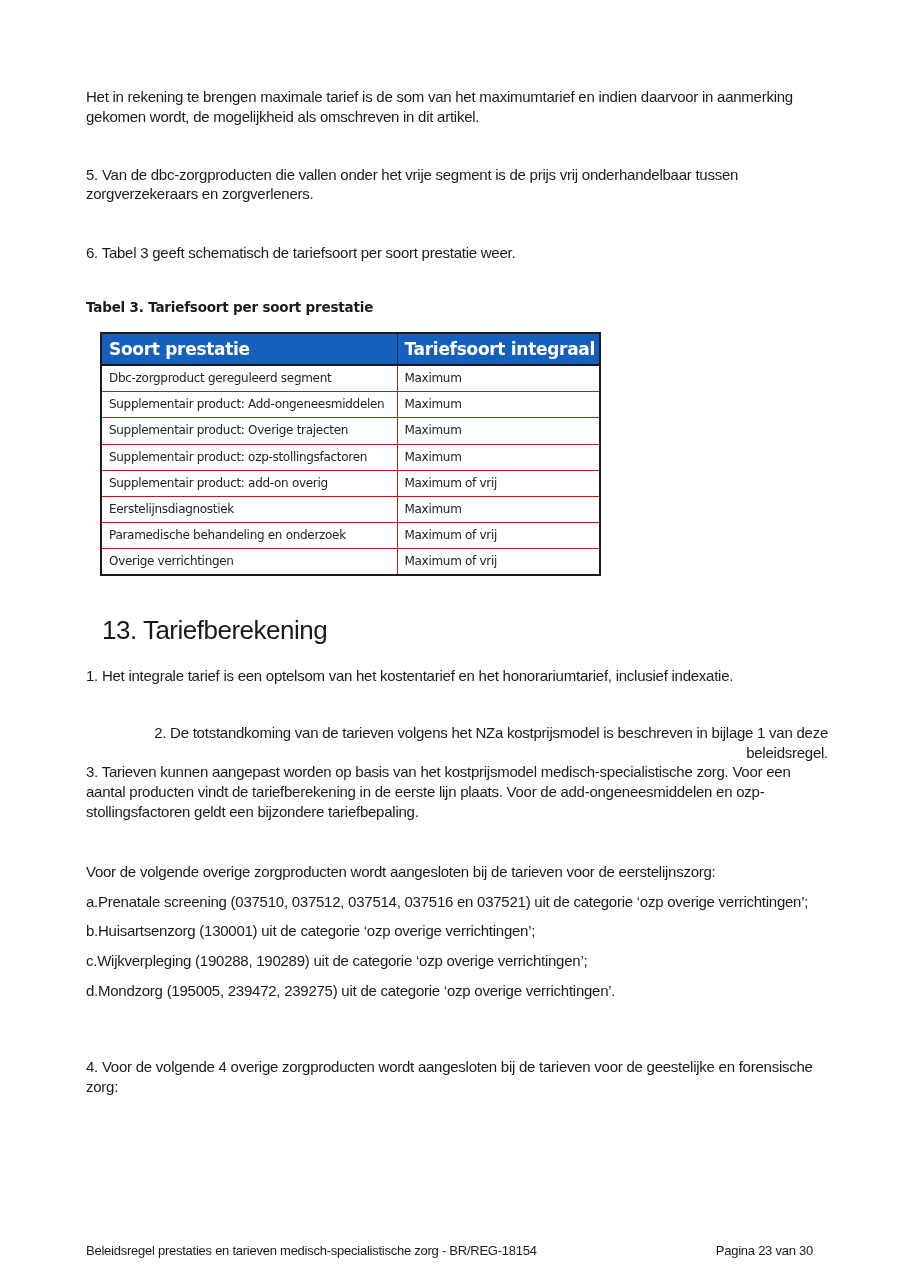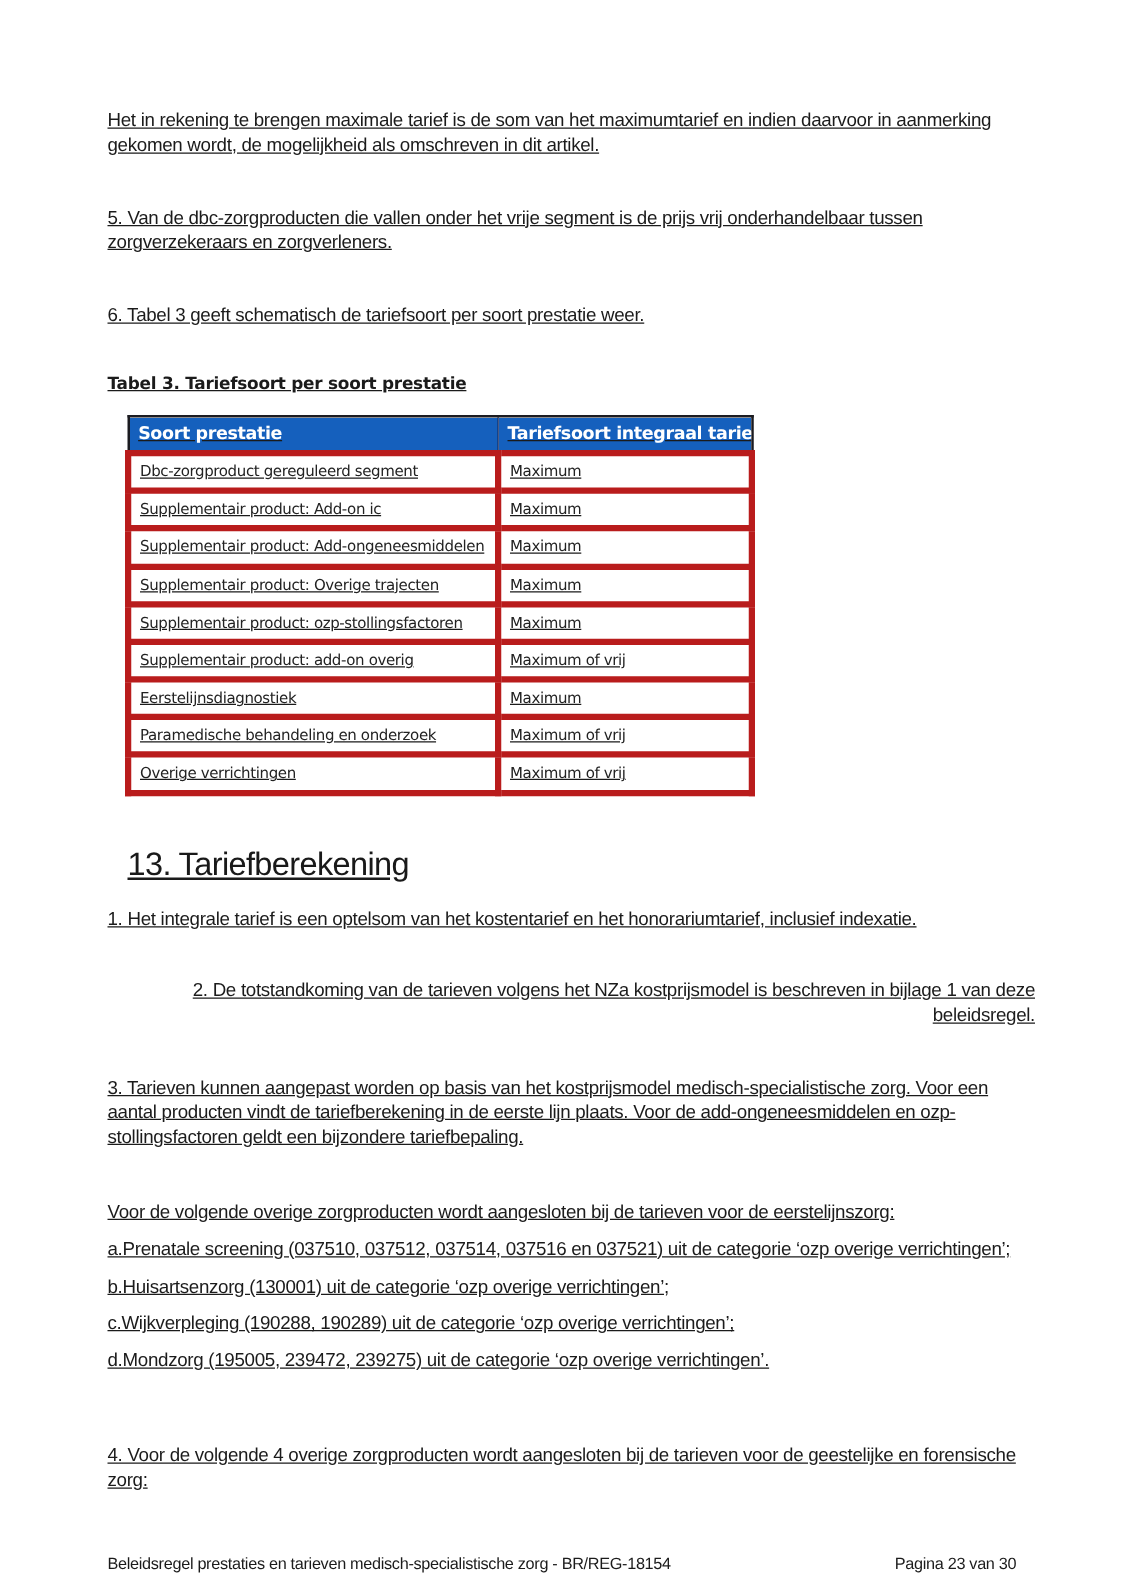--- a/index.html
+++ b/index.html
@@ -16,21 +16,20 @@
   }
   .page {
     position: relative;
     width: 900px;
     height: 1273px;
     background: #ffffff;
   }
   .content {
     padding-left: 86px;
     padding-right: 45px;
-    text-decoration: underline;
   }
   p.body {
     margin: 0;
     width: 742px;
     font-size: 15px;
     line-height: 1.32;
     letter-spacing: -0.25px;
     color: #1b1b1b;
   }
   #p-intro { padding-top: 87px; }
@@ -56,45 +55,45 @@
     letter-spacing: -0.3px;
     color: #222222;
     border: 2px solid #1b1b20;
   }
   table.tariff col.c1 { width: 296px; }
   table.tariff col.c2 { width: 203px; }
   table.tariff th {
     background: var(--table-header-bg, #1560BD);
     color: var(--table-header-text, #ffffff);
     text-align: left;
-    font-size: 14px;
+    font-size: 17px;
     font-weight: bold;
     padding: 5px 6px 5px 7px;
     border: 1px solid #10265c;
     border-bottom: 2px solid #15151a;
     white-space: nowrap;
     overflow: hidden;
   }
   table.tariff td {
     padding: 4px 6px 5px 7px;
-    border: 5px solid #b91c1c;
+    border: 1px solid #b91c1c;
     vertical-align: top;
     line-height: 1.35;
   }
   h1.section-heading {
     margin: 40px 0 0 16px;
     font-size: 26px;
     font-weight: 400;
     letter-spacing: -0.5px;
     color: #191919;
     line-height: 1.1;
   }
   #p-1 { margin-top: 21px; }
   #p-2 { margin-top: 37px; text-align: right; }
-  #p-3 { margin-top: 38px; }
+  #p-3 { }
   #p-list-intro { margin-top: 40px; }
   p.list-item { margin-top: 10px; }
   #p-4 { margin-top: 56px; }
 
   .footer {
     position: absolute;
     left: 86px;
     right: 87px;
     top: 1243px;
     display: flex;
@@ -123,24 +122,20 @@
         </colgroup>
       <thead>
         <tr>
           <th>Soort prestatie</th>
           <th>Tariefsoort integraal tarief</th>
         </tr>
       </thead>
       <tbody>
         <tr>
           <td>Dbc-zorgproduct gereguleerd segment</td>
-          <td>Maximum</td>
-        </tr>
-        <tr>
-          <td>Supplementair product: Add-on ic</td>
           <td>Maximum</td>
         </tr>
         <tr>
           <td>Supplementair product: Add-ongeneesmiddelen</td>
           <td>Maximum</td>
         </tr>
         <tr>
           <td>Supplementair product: Overige trajecten</td>
           <td>Maximum</td>
         </tr>

